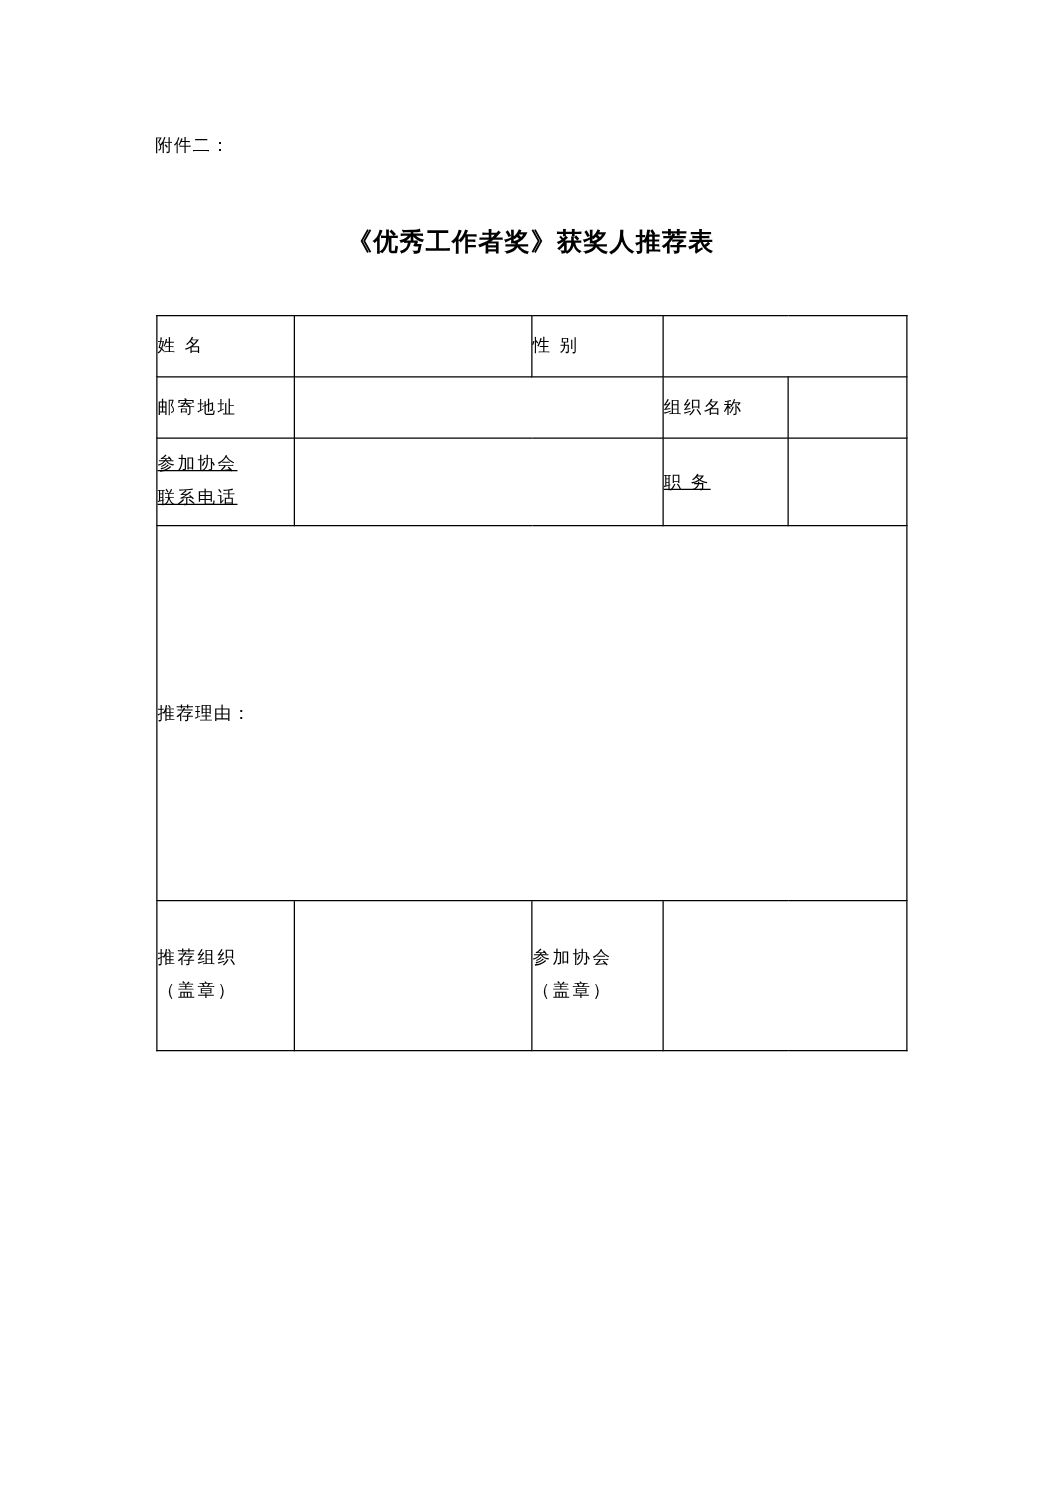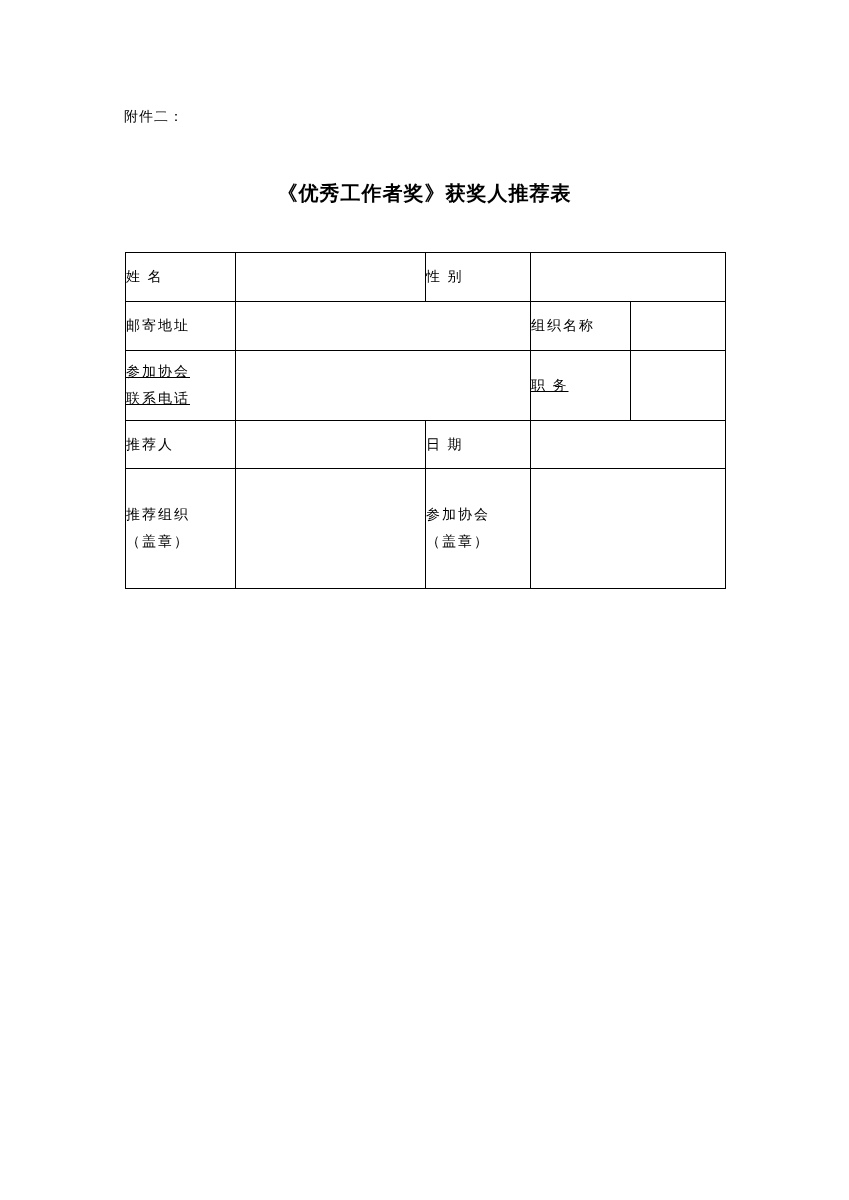--- a/index.html
+++ b/index.html
@@ -119,25 +119,24 @@
       </tr>
       <tr class="row-h5">
         <td class="label two-line">
           <span class="ln">参加协会</span>
           <span class="ln">联系电话</span>
         </td>
         <td class="blank" colspan="2"></td>
         <td class="label">职 务</td>
         <td class="blank"></td>
       </tr>
-      <tr class="row-rec">
-        <td class="label">推荐人</td>
-        <td class="blank"></td>
-        <td class="label">日 期</td>
-        <td class="blank" colspan="2"></td>
+      <tr class="row-reason">
+        <td class="reason-cell" colspan="5">
+          <span>推荐理由：</span>
+        </td>
       </tr>
       <tr class="row-org">
         <td class="label two-line">
           <span class="ln">推荐组织</span>
           <span class="ln">（盖章）</span>
         </td>
         <td class="blank"></td>
         <td class="label two-line">
           <span class="ln">参加协会</span>
           <span class="ln">（盖章）</span>

